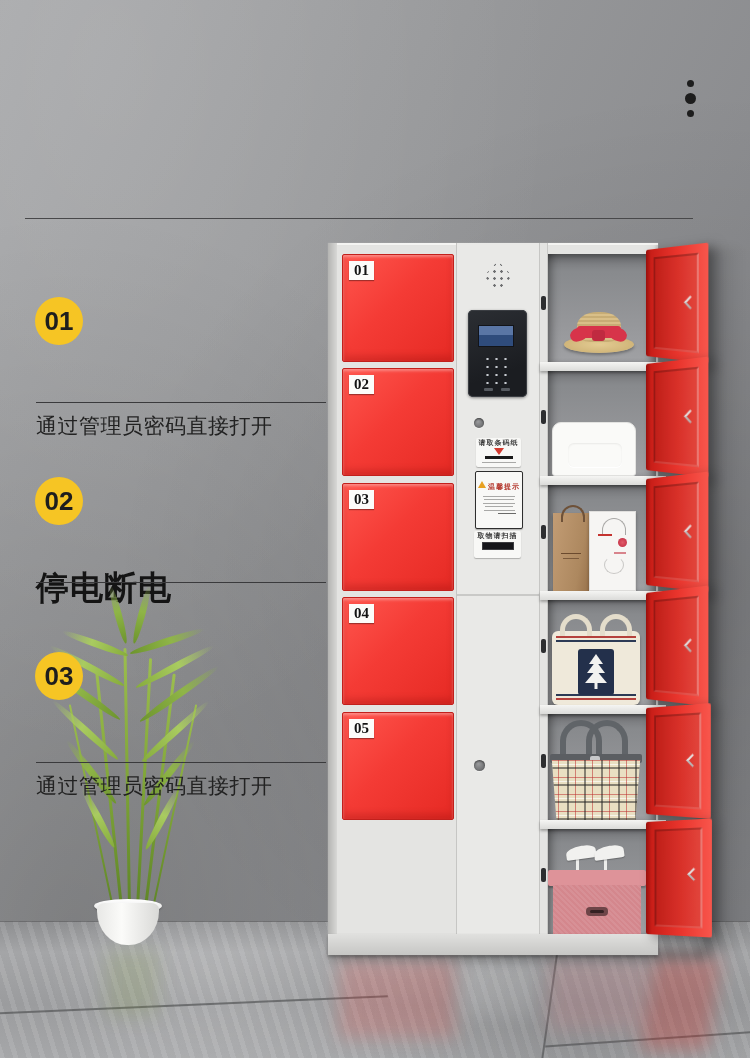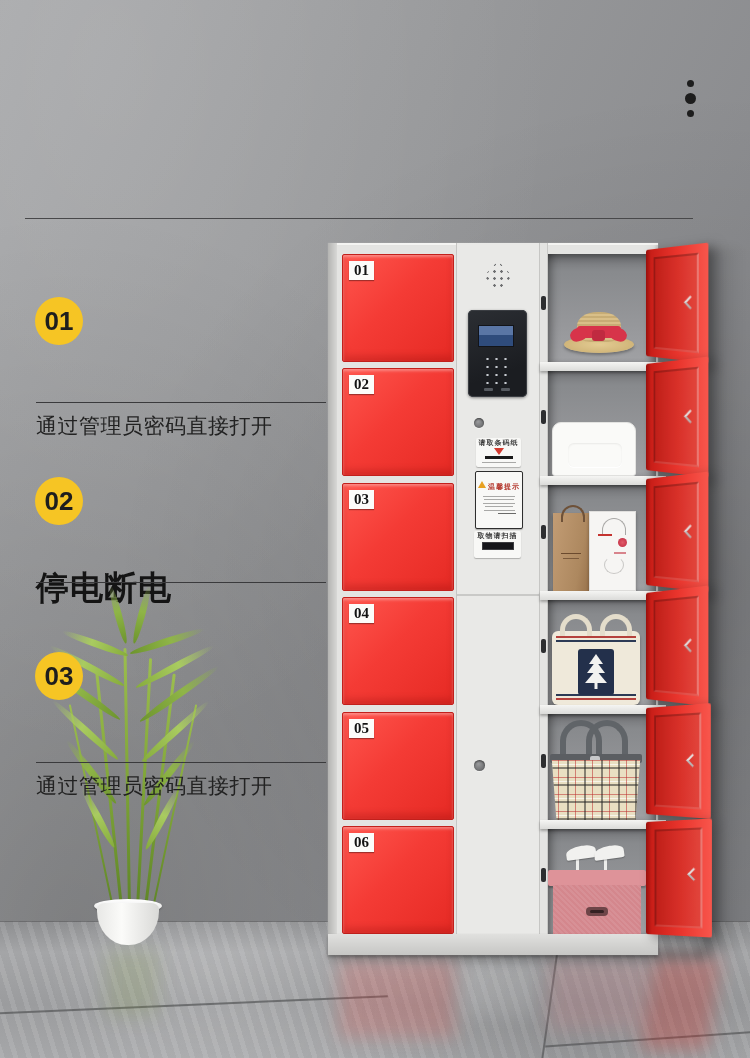--- a/index.html
+++ b/index.html
@@ -252,23 +252,20 @@
     </div>
   <div class="abs door" style="top:483px;">
     <span class="door-label">03</span>
     </div>
   <div class="abs door" style="top:597px;">
     <span class="door-label">04</span>
     </div>
   <div class="abs door" style="top:712px;">
     <span class="door-label">05</span>
     </div>
-  <div class="abs door" style="top:826px;">
-    <span class="door-label">06</span>
-    </div>
 
   <div class="abs mid-col"></div>
   <div class="abs speaker"></div>
   <div class="abs ctrl"></div>
   <div class="abs screen"></div>
   <div class="abs keypad"></div>
   <div class="abs ctrl-bar" style="left:484px;top:388px;"></div>
   <div class="abs ctrl-bar" style="left:501px;top:388px;"></div>
   <div class="abs keyhole" style="left:474px;top:418px;width:10px;height:10px;"></div>
 

